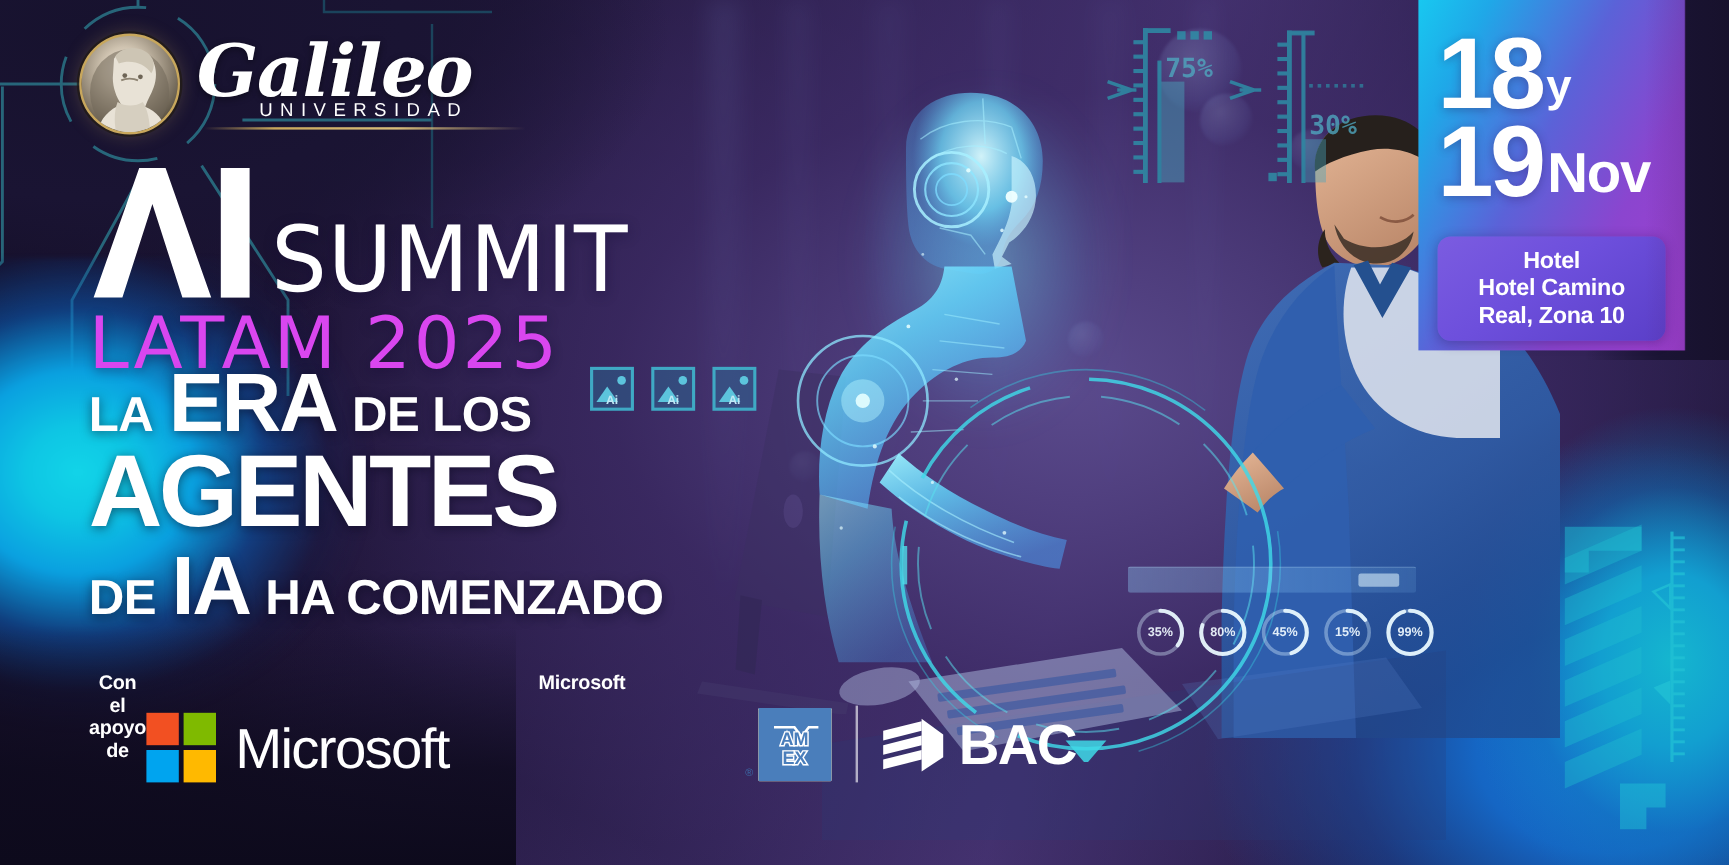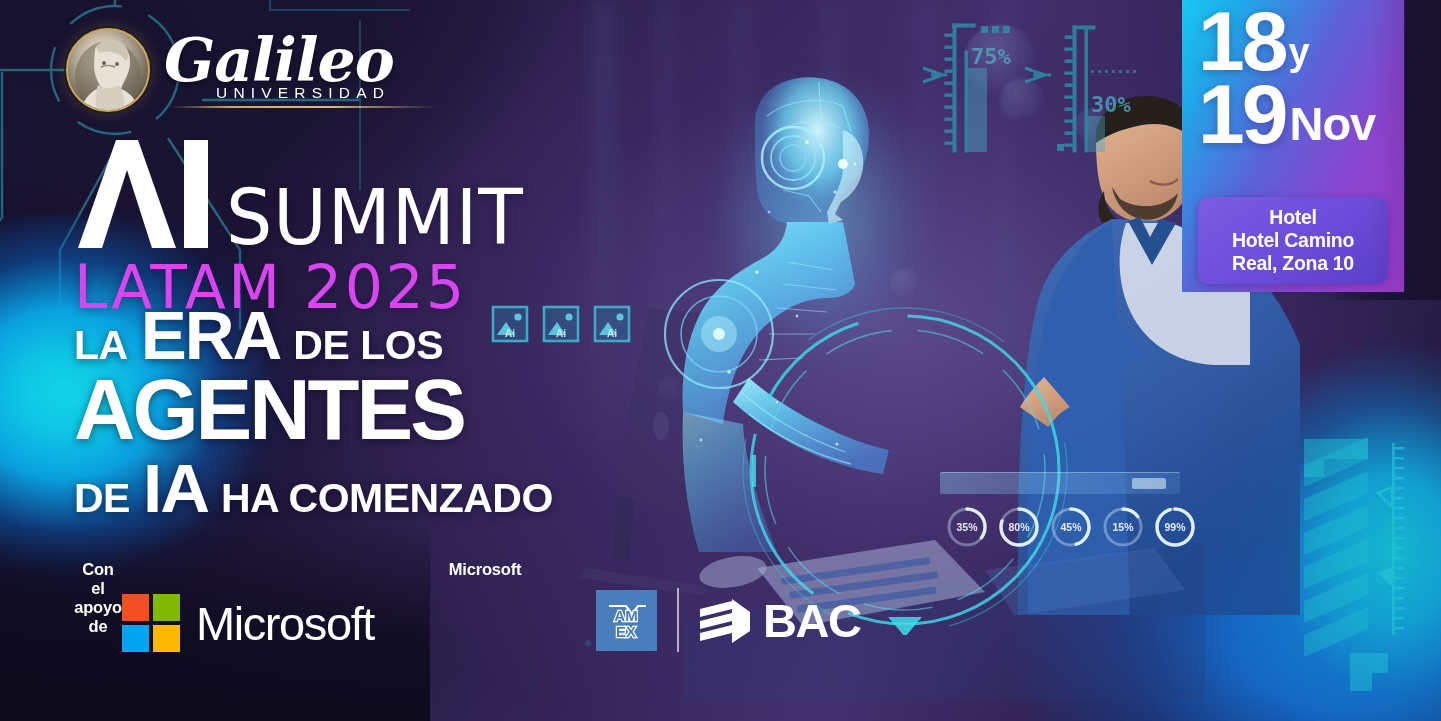--- a/index.html
+++ b/index.html
@@ -165,21 +165,21 @@
 
   
   .date-panel{
     position:absolute; left:1182px; top:0; width:222px; height:292px;
     background:linear-gradient(118deg, #18c8f0 0%, #1fa8e8 16%, #5b62d8 44%, #8b45cf 70%, #a23fd0 100%);
   }
   .date-panel::after{
     content:""; position:absolute; right:-1px; top:0; width:34px; height:100%;
     background:linear-gradient(to right, rgba(162,63,208,0), rgba(90,40,130,.28));
   }
-  .date-nums{ position:relative; padding:8px 0 0 16px; color:#fff;
+  .date-nums{ position:relative; padding:28px 0 0 16px; color:#fff;
     font-family:"Liberation Sans", sans-serif; }
   .d-row{ display:flex; align-items:flex-end; }
   .d-big{ font-size:84px; font-weight:700; line-height:0.80; letter-spacing:-3px;
     text-shadow:0 2px 8px rgba(40,15,80,.32); }
   .d-y{ font-size:38px; font-weight:700; line-height:1; margin:0 0 4px 3px; }
   .d-nov{ font-size:47px; font-weight:700; line-height:1; margin:0 0 1px 4px; letter-spacing:-1px; }
   .d-row2{ margin-top:6px; }
   .venue{
     position:absolute; left:16px; top:197px; width:190px;
     background:linear-gradient(145deg, #7b5ce0 0%, #6d4fdc 45%, #5a3fc8 100%);
@@ -201,21 +201,21 @@
   .sp-lab{ color:#fff; font-size:16.5px; font-weight:700; font-family:"Liberation Sans", sans-serif;
     letter-spacing:-0.2px; text-align:center; }
   .sp-lab.l1{ width:245px; }
   .sp-lab.l2{ width:222px; }
   .ms-logo{ display:flex; align-items:center; margin-top:34px; margin-left:0; }
   .ms-grid{ width:58px; height:58px; display:grid; grid-template-columns:1fr 1fr; grid-template-rows:1fr 1fr; gap:4px; }
   .ms-grid i{ display:block; }
   .ms-word{ color:#fff; font-size:47px; font-weight:400; margin-left:16px; letter-spacing:-1.4px;
     font-family:"Liberation Sans", sans-serif; }
   .pres-row{ display:flex; align-items:center; margin-top:28px; }
-  .amex{ width:61px; height:61px; background:#fef9c3; position:relative; border-radius:1px; }
+  .amex{ width:61px; height:61px; background:#fef9c3; position:relative; border-radius:1px;margin-left:36px; }
   .amex-ring{ position:absolute; left:-11px; bottom:2px; color:#3c6ba8; font-size:9px; }
   .divider{ width:2px; height:64px; background:rgba(255,255,255,.62); margin:0 19px 0 20px; }
   .bac{ display:flex; align-items:center; }
   .bac-word{ color:#fff; font-size:47px; font-weight:700; margin-left:9px; letter-spacing:-1.5px;
     font-family:"Liberation Sans", sans-serif; }
 </style>
 </head>
 <body>
 
 <div class="banner">

